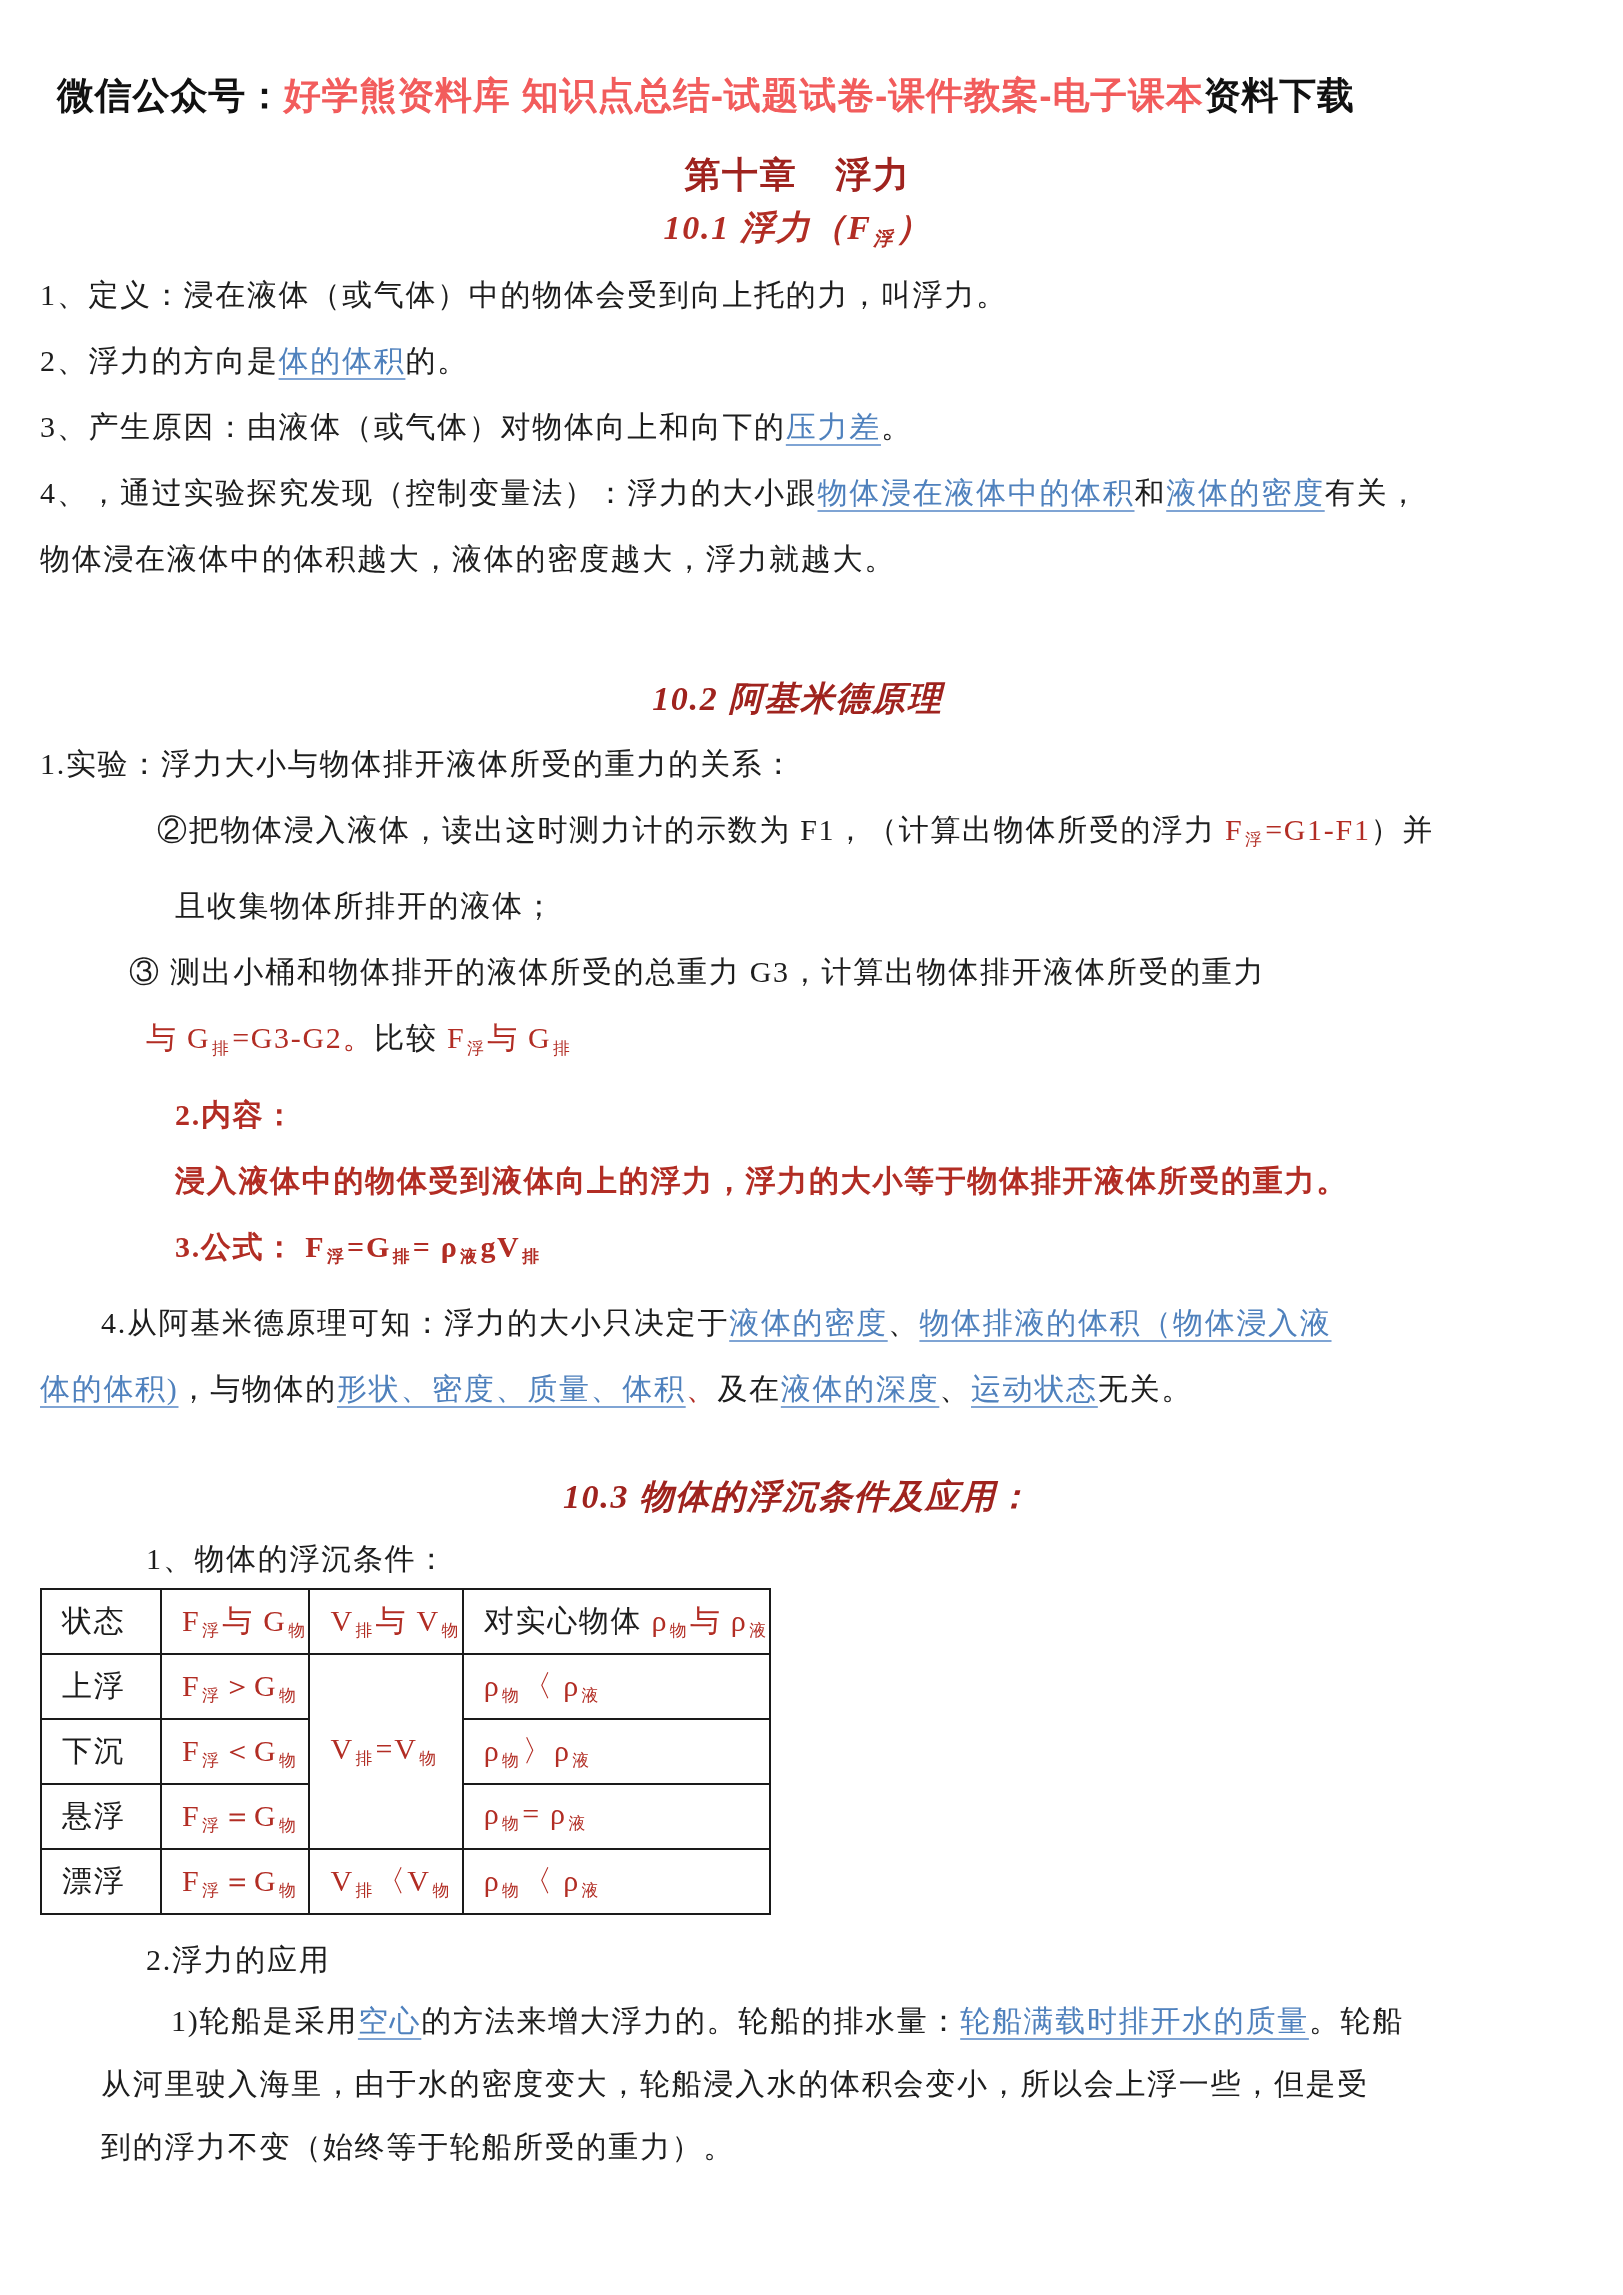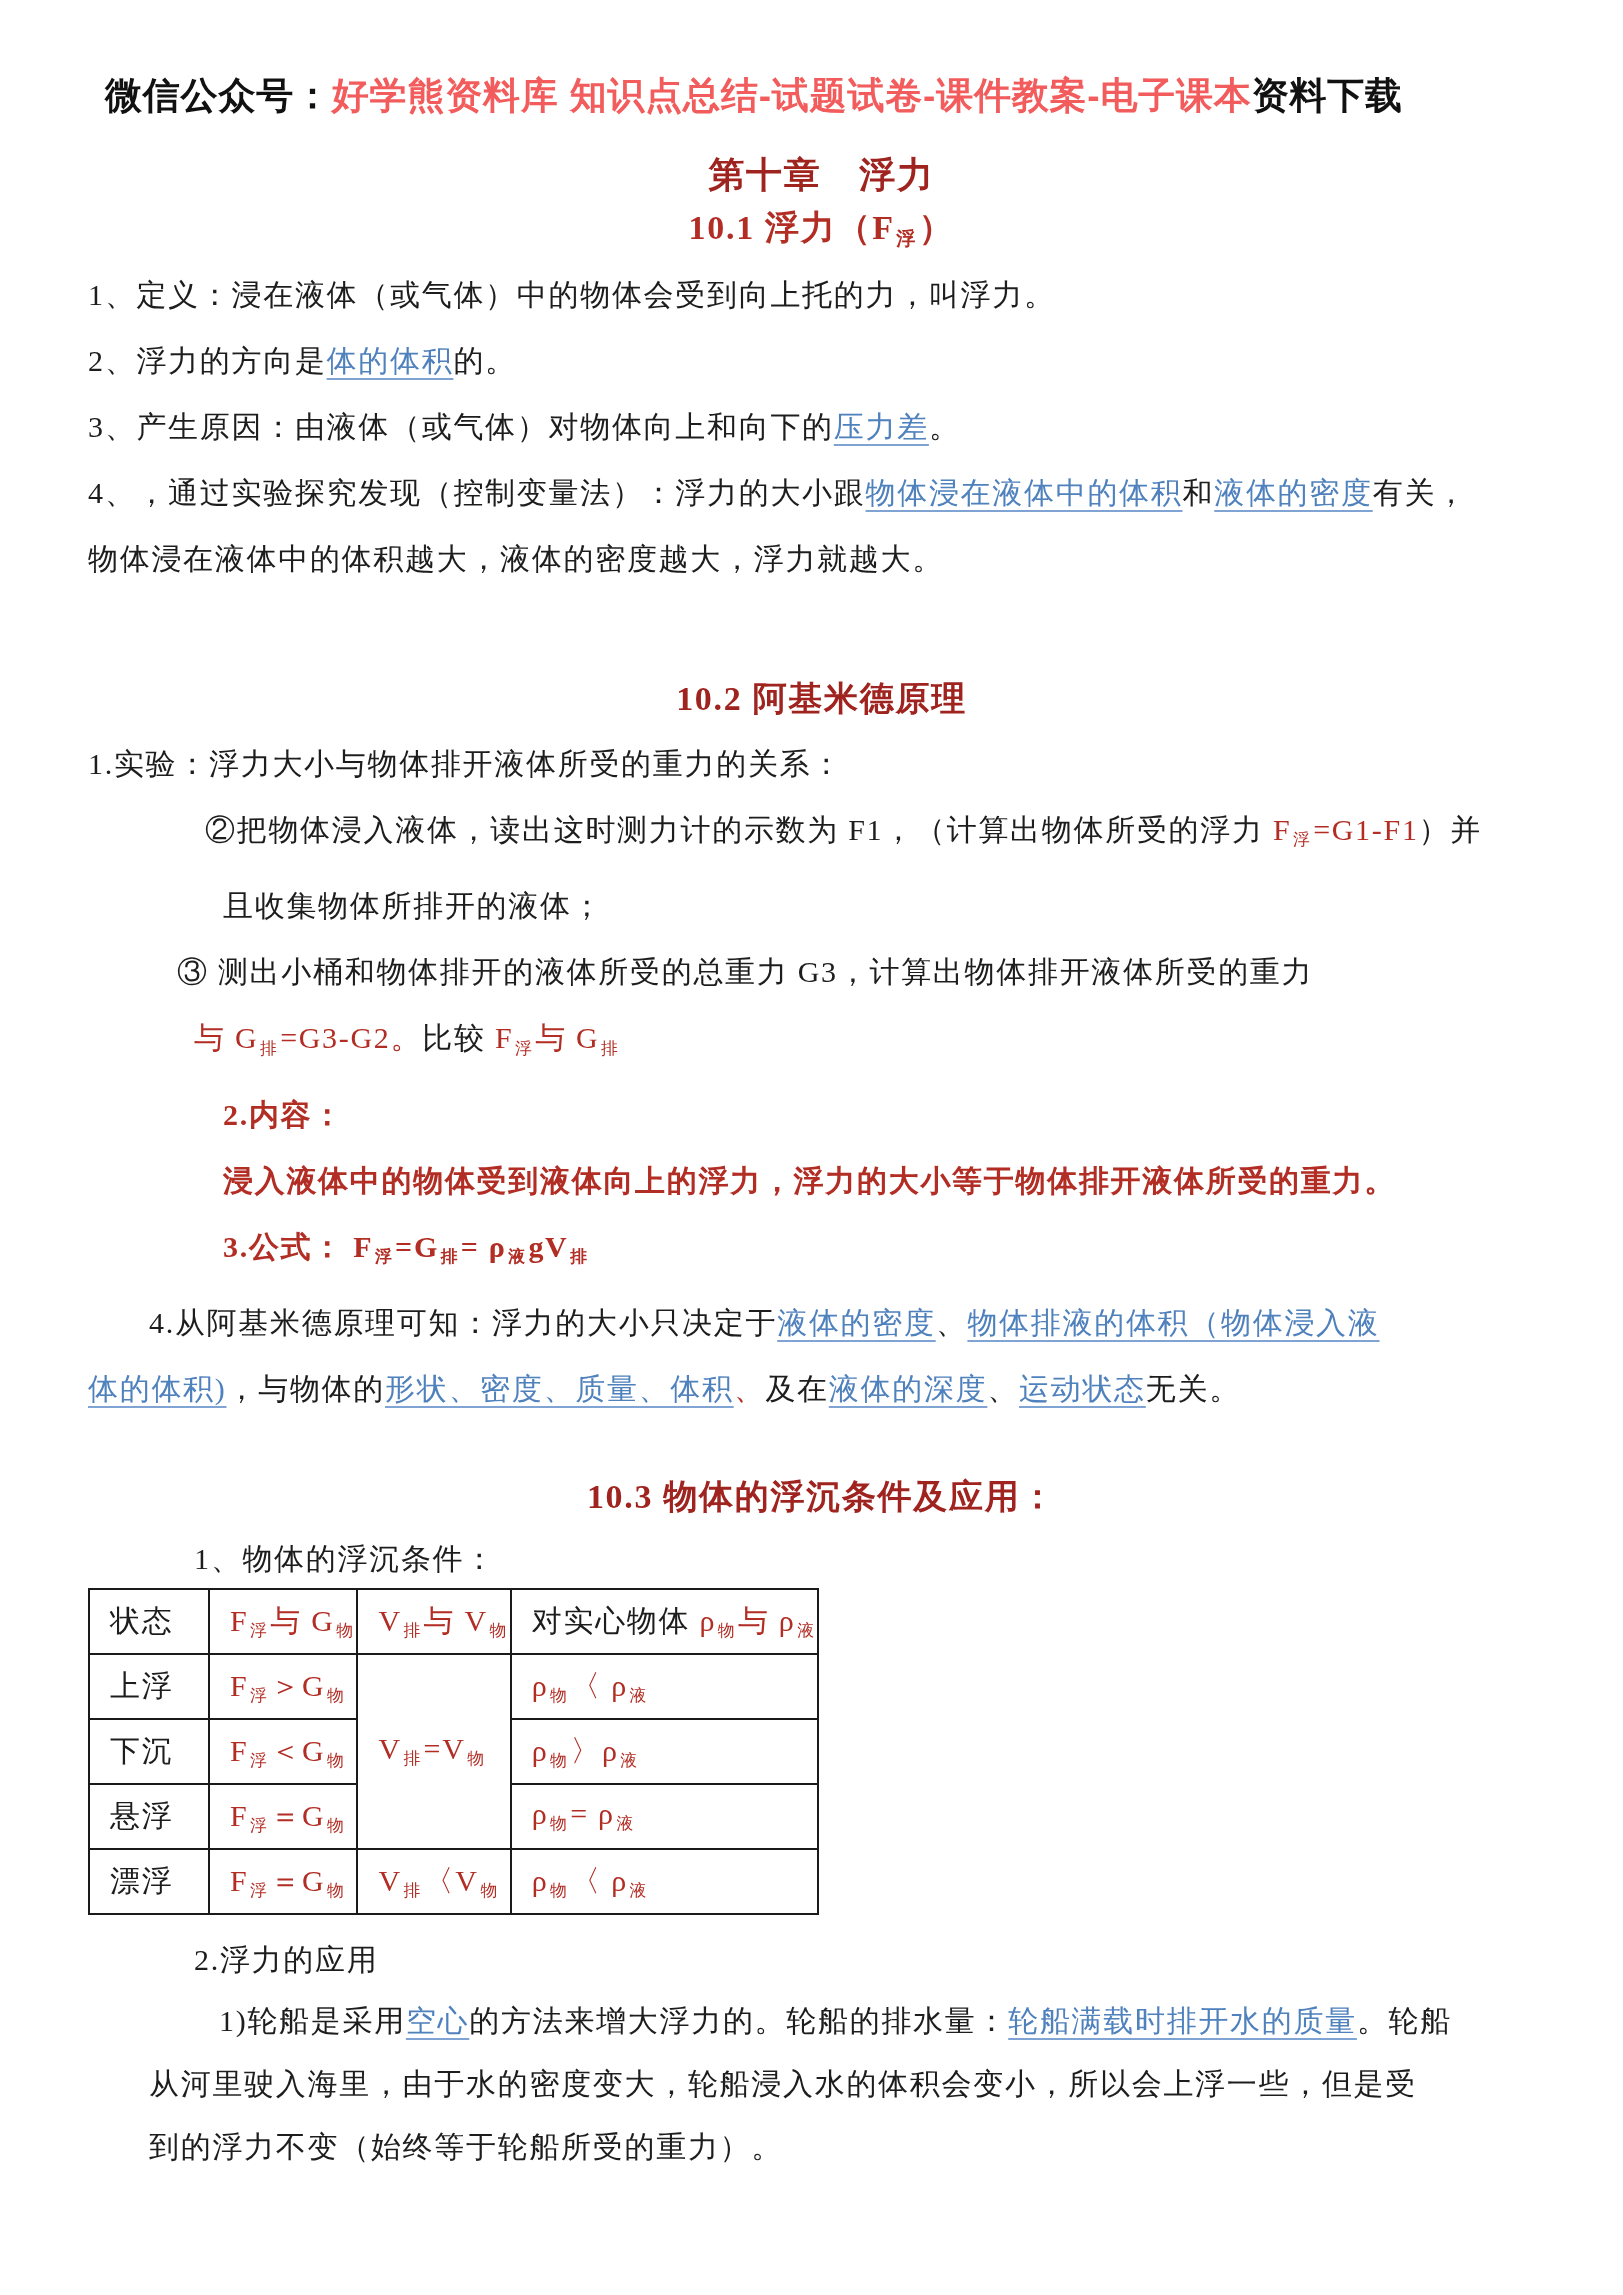--- a/index.html
+++ b/index.html
@@ -6,41 +6,41 @@
     --header-red:#f25c5c;
     --title-red:#9f231e;
     --formula-red:#b22d24;
     --link-blue:#4f81bd;
     --ink:#1d1d1d;
   }
   html,body{margin:0;padding:0;background:#ffffff;}
   .page{
     width:1623px;height:2295px;box-sizing:border-box;
     background:#ffffff;overflow:hidden;
-    padding:69px 68px 34px 88px;
+    padding:69px 68px 34px 40px;
     font-family:"Liberation Serif","DejaVu Serif",serif;
     color:var(--ink);
     border-radius:12px;
   }
   
   .doc-header{
     font-family:"Liberation Sans","DejaVu Sans",sans-serif;
     font-weight:900;font-size:37px;line-height:54px;
     letter-spacing:0.8px;white-space:nowrap;padding-left:17px;
   }
   .doc-header .hd-black{color:#111111;}
   .doc-header .hd-red{color:var(--header-red);}
   
   .chapter-title{
     margin-top:29px;text-align:center;font-weight:bold;
     font-size:36px;line-height:47px;color:var(--title-red);letter-spacing:1.7px;
   }
   .sec-title{
     text-align:center;font-weight:bold;font-size:34px;line-height:51px;
-    color:var(--title-red);letter-spacing:1.7px;
+    color:var(--title-red);letter-spacing:1.7px;font-style:italic;
   }
   .sec-title.s101{margin-top:5px;line-height:47px;}
   .sec-title.s102{margin-top:81px;}
   .sec-title.s103{margin-top:49px;}
   
   p.line{
     margin:0;font-size:30px;line-height:66px;letter-spacing:1.7px;
     white-space:nowrap;
   }
   p.line.mt8{margin-top:6.8px;}

